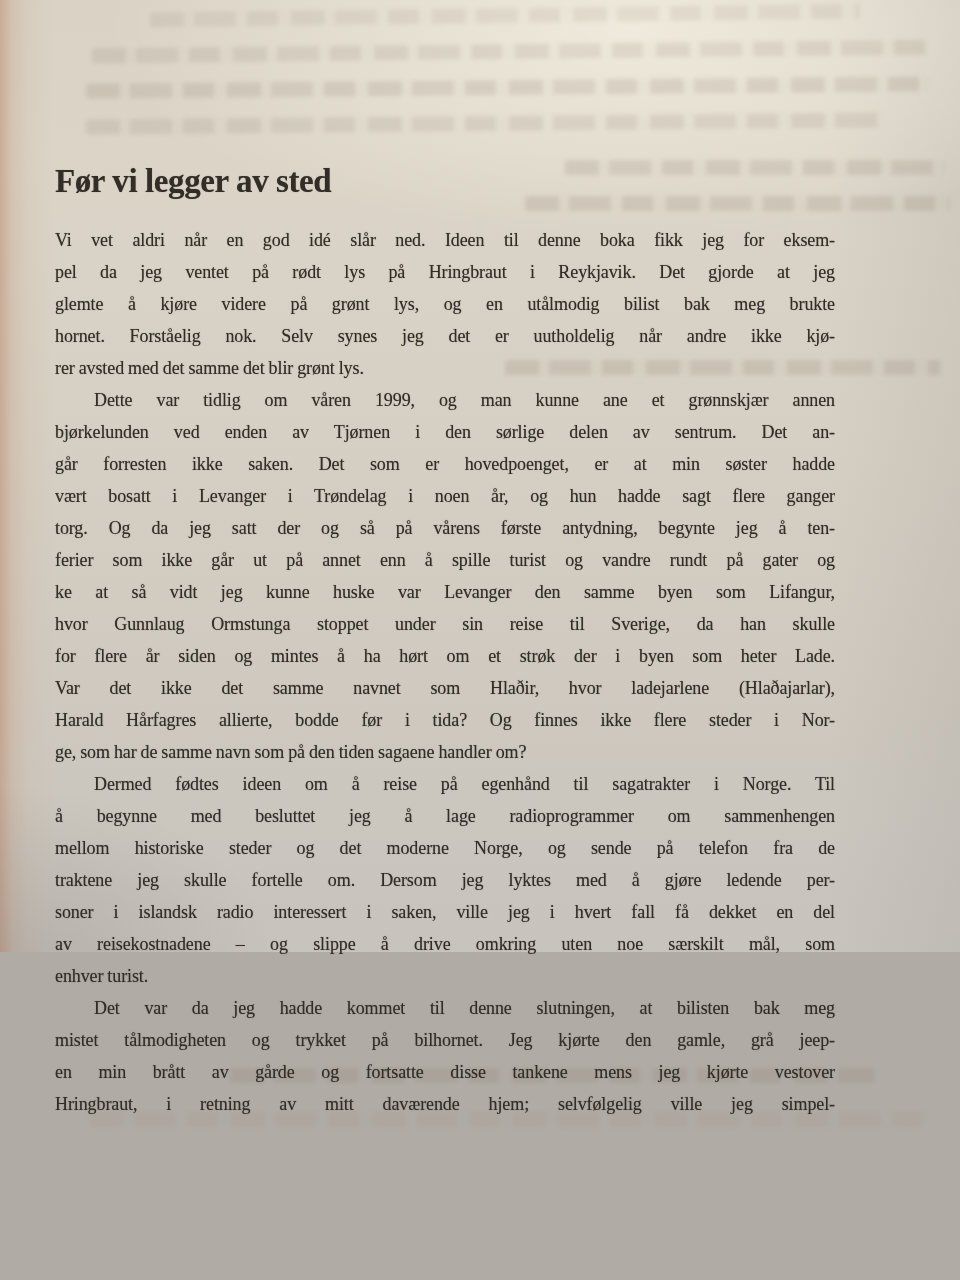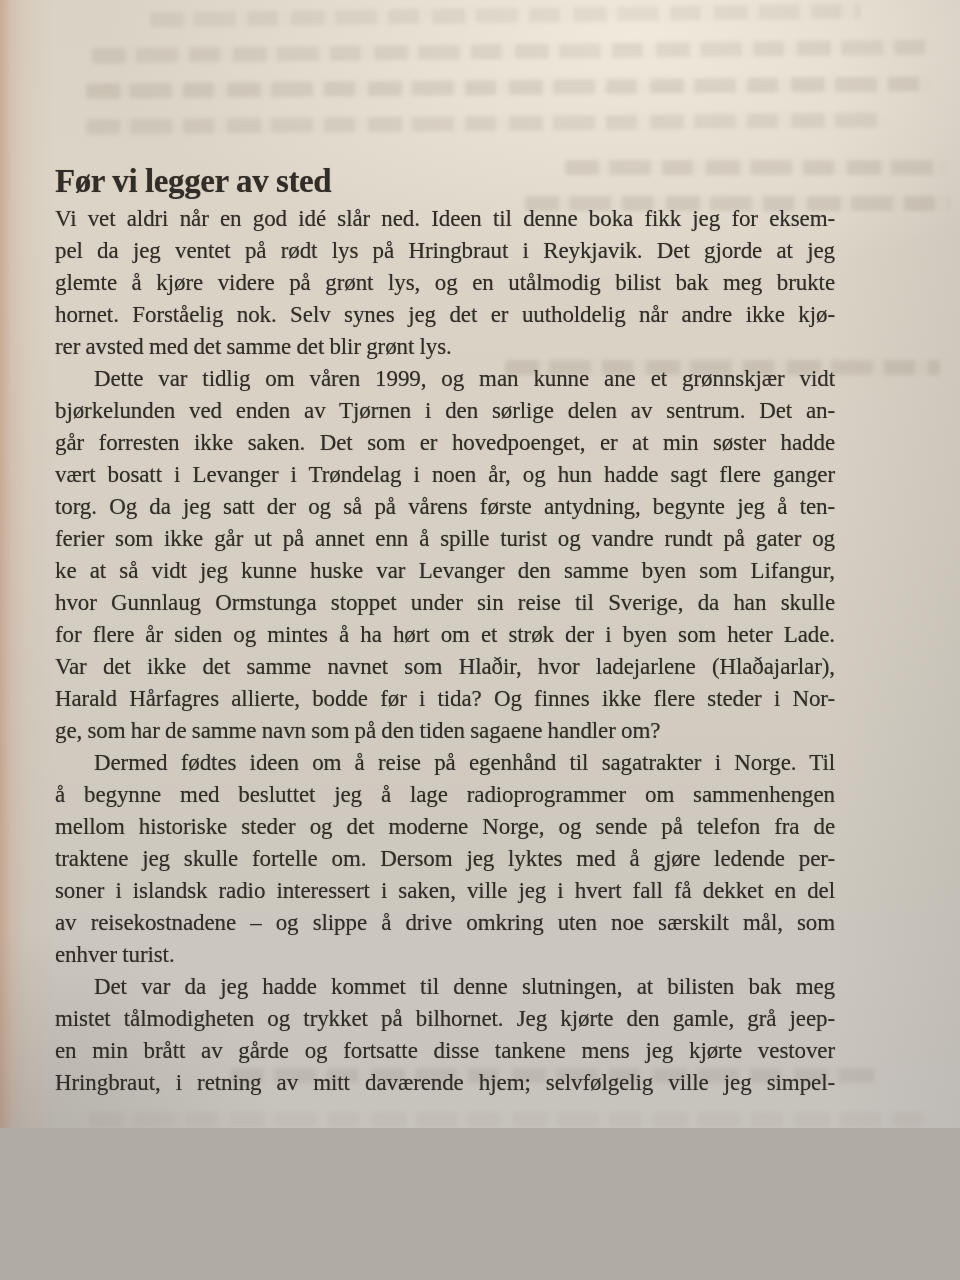--- a/index.html
+++ b/index.html
@@ -8,21 +8,21 @@
     width: 960px;
     height: 1280px;
     overflow: hidden;
     background: #b0aba4;
   }
 
   
   .photo {
     position: relative;
     width: 960px;
-    height: 1128px;
+    height: 952px;
     background:
       
       radial-gradient(55% 22% at 66% 3%, rgba(252,247,234,0.65), rgba(252,247,234,0) 100%),
       
       radial-gradient(42% 30% at 0% 104%, rgba(92,86,80,0.20), rgba(92,86,80,0) 72%),
       
       linear-gradient(to right, rgba(189,140,112,0.55) 0px, rgba(200,163,138,0.34) 12px, rgba(206,183,161,0.18) 28px, rgba(206,190,172,0) 54px),
       
       linear-gradient(to left, rgba(118,116,113,0.10) 0px, rgba(118,116,113,0) 130px),
       
@@ -64,22 +64,22 @@
   .heading {
     margin: 0;
     font-size: 33px;
     line-height: 36px;
     font-weight: 700;
     letter-spacing: -0.4px;
     text-shadow: 0 0 1px rgba(50,45,40,0.45);
   }
 
   .body-text {
-    margin-top: 4px;
-    font-size: 23px;
+    margin-top: 25px;
+    font-size: 18px;
     letter-spacing: -0.1px;
     word-spacing: -0.4px;
     text-shadow: 0 0 1px rgba(50,45,40,0.5);
   }
 
   .line {
     line-height: 32px;
     height: 32px;
     white-space: normal;
     text-align: justify;
@@ -104,21 +104,21 @@
   <div class="ghost g9"></div>
 
   <div class="page-content">
     <h1 class="heading">Før vi legger av sted</h1>
     <div class="body-text" id="body-text">
         <div class="line">Vi vet aldri når en god idé slår ned. Ideen til denne boka fikk jeg for eksem-</div>
         <div class="line">pel da jeg ventet på rødt lys på Hringbraut i Reykjavik. Det gjorde at jeg</div>
         <div class="line">glemte å kjøre videre på grønt lys, og en utålmodig bilist bak meg brukte</div>
         <div class="line">hornet. Forståelig nok. Selv synes jeg det er uutholdelig når andre ikke kjø-</div>
         <div class="line short-last">rer avsted med det samme det blir grønt lys.</div>
-        <div class="line indent">Dette var tidlig om våren 1999, og man kunne ane et grønnskjær vidt</div>
+        <div class="line indent">Dette var tidlig om våren 1999, og man kunne ane et grønnskjær annen</div>
         <div class="line">bjørkelunden ved enden av Tjørnen i den sørlige delen av sentrum. Det an-</div>
         <div class="line">går forresten ikke saken. Det som er hovedpoenget, er at min søster hadde</div>
         <div class="line">vært bosatt i Levanger i Trøndelag i noen år, og hun hadde sagt flere ganger</div>
         <div class="line">torg. Og da jeg satt der og så på vårens første antydning, begynte jeg å ten-</div>
         <div class="line">ferier som ikke går ut på annet enn å spille turist og vandre rundt på gater og</div>
         <div class="line">ke at så vidt jeg kunne huske var Levanger den samme byen som Lifangur,</div>
         <div class="line">hvor Gunnlaug Ormstunga stoppet under sin reise til Sverige, da han skulle</div>
         <div class="line">for flere år siden og mintes å ha hørt om et strøk der i byen som heter Lade.</div>
         <div class="line">Var det ikke det samme navnet som Hlaðir, hvor ladejarlene (Hlaðajarlar),</div>
         <div class="line">Harald Hårfagres allierte, bodde før i tida? Og finnes ikke flere steder i Nor-</div>

